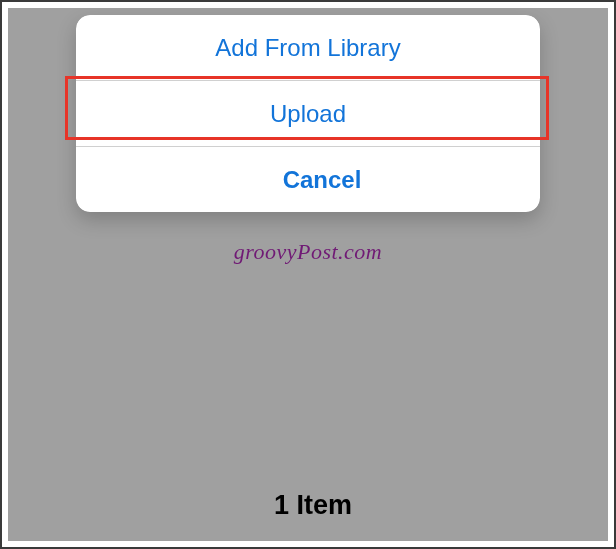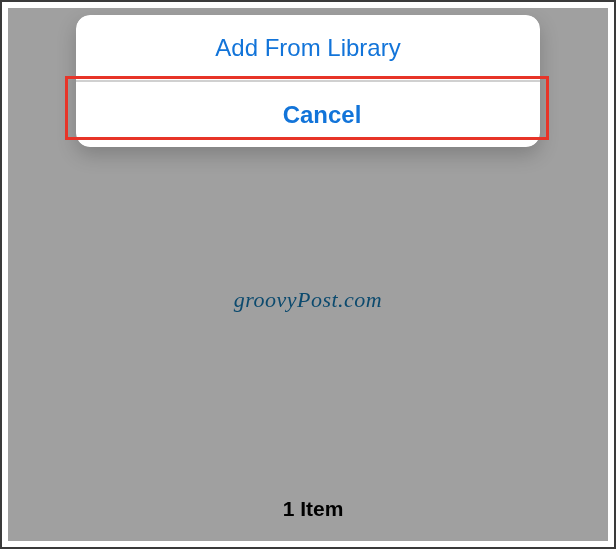--- a/index.html
+++ b/index.html
@@ -70,37 +70,36 @@
       border: 3px solid #e73428;
       pointer-events: none;
       z-index: 5;
     }
     .watermark {
       position: absolute;
       top: 231px;
       left: 0;
       width: 100%;
       text-align: center;
-      color: #0c4a6e;
+      color: #701a75;
       font-size: 22px;
       font-family: Georgia, "Times New Roman", serif;
       font-style: italic;
       letter-spacing: 0.5px;
-      margin-top: 48px;
     }
     .bottom-info {
       position: absolute;
       bottom: 14px;
       left: 0;
       width: 100%;
       text-align: center;
     }
     .item-count {
       color: #000;
-      font-size: 21px;
+      font-size: 27px;
       font-weight: 600;
       margin-bottom: 6px;
       padding-left: 10px;
     }
     .meta-line {
       font-size: 18px;
       color: #6d6d6d;
     }
     .meta-dot {
       color: #6d6d6d;
@@ -114,20 +113,21 @@
   </style>
 </head>
 <body>
 
 <div class="outer">
   <div class="inner">
 
     <div class="action-sheet">
       <div class="sheet-item">Add From Library</div>
       <div class="divider"></div>
+      <div class="sheet-item">Upload</div>
       <div class="divider"></div>
       <div class="sheet-item cancel">Cancel</div>
     </div>
 
     <div class="highlight-box"></div>
 
     <div class="watermark">groovyPost.com</div>
 
     <div class="bottom-info">
       <div class="item-count">1 Item</div>

